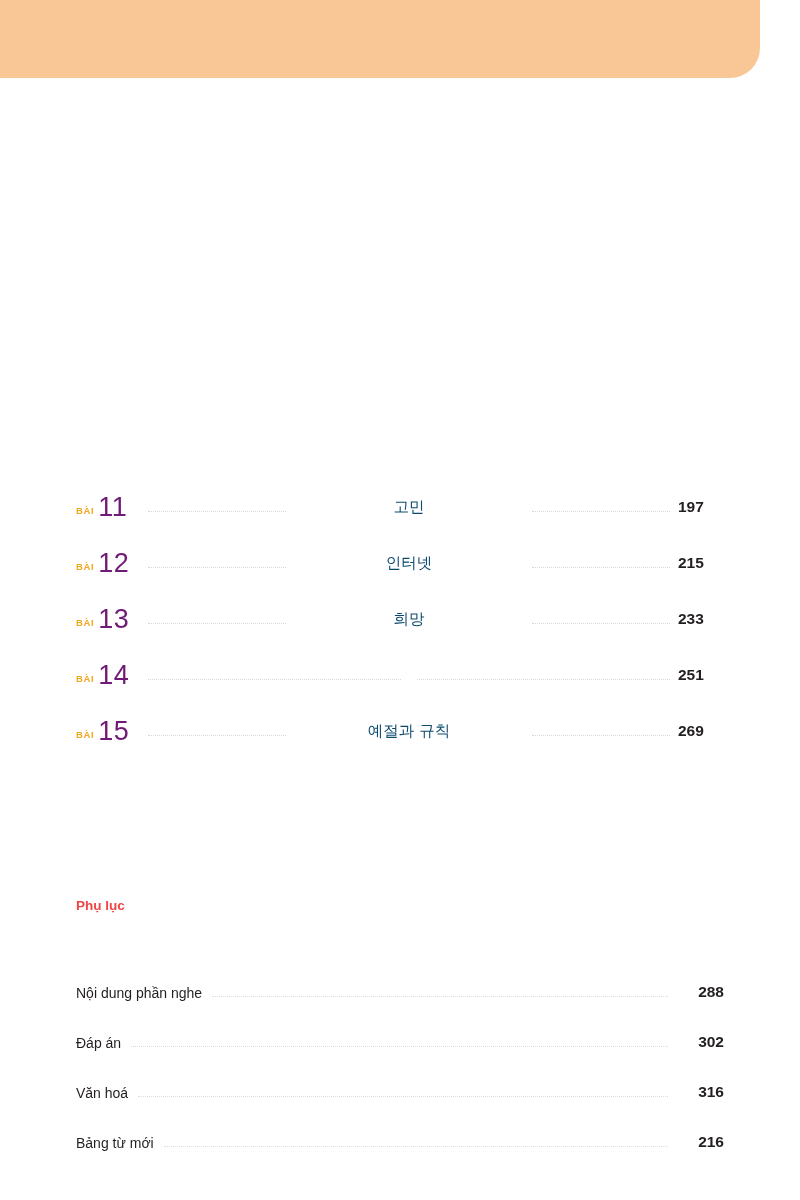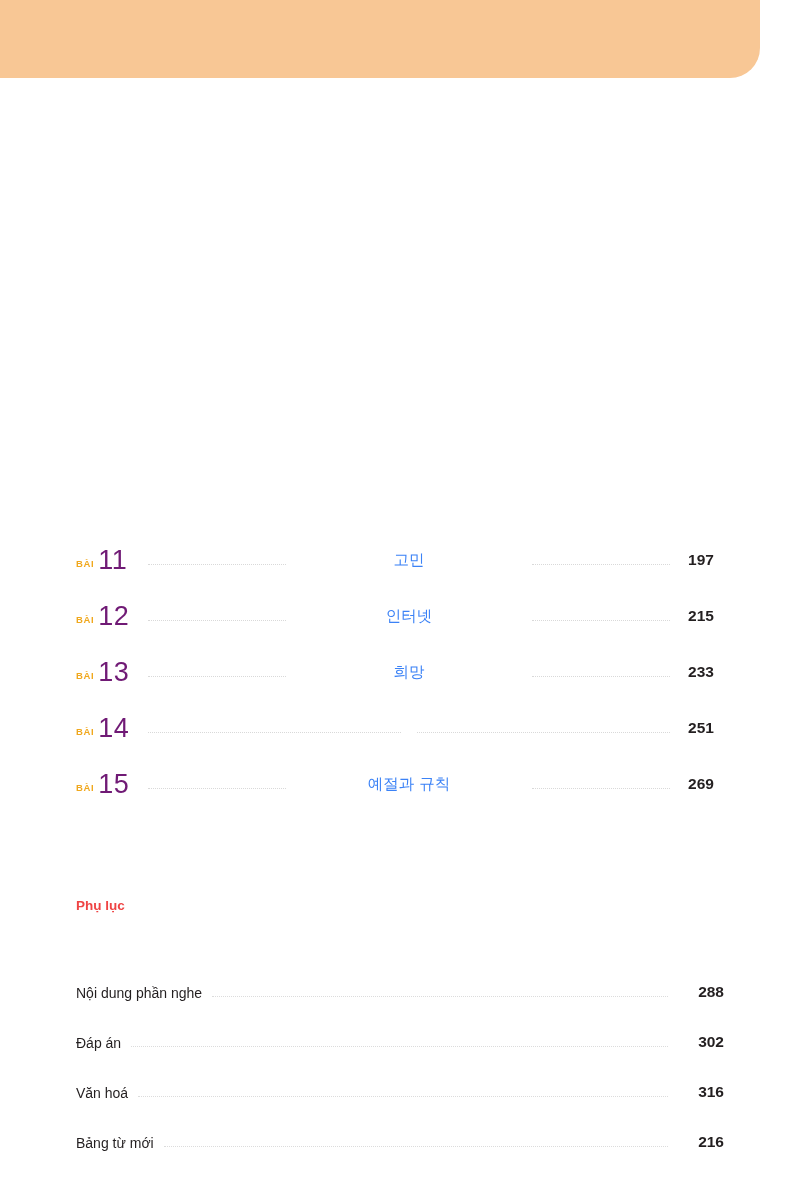--- a/index.html
+++ b/index.html
@@ -31,21 +31,21 @@
     top: 0;
     left: 0;
     width: 800px;
     height: 1200px;
   }
 
   
   .lesson-list {
     position: absolute;
     left: 76px;
-    top: 532px;
+    top: 479px;
     width: 648px;
   }
   .lesson-row {
     display: flex;
     align-items: center;
     height: 56px;
   }
   .lesson-label-group {
     display: flex;
     align-items: baseline;
@@ -73,27 +73,27 @@
     margin: 0 8px;
     position: relative;
     top: 4px;
     border-bottom: 1px dotted #d9d9d9;
   }
   .lesson-title {
     flex: 0 0 auto;
     width: 230px;
     text-align: center;
     font-size: 15.5px;
-    color: #3b82f6;
+    color: #0c4a6e;
     font-family: "DejaVu Sans", sans-serif;
   }
   .lesson-page {
     flex: 0 0 auto;
     width: 46px;
-    text-align: center;
+    text-align: left;
     font-size: 15.5px;
     color: #231f20;
     font-weight: bold;
   }
 
   
   .appendix {
     position: absolute;
     left: 76px;
     top: 898px;

